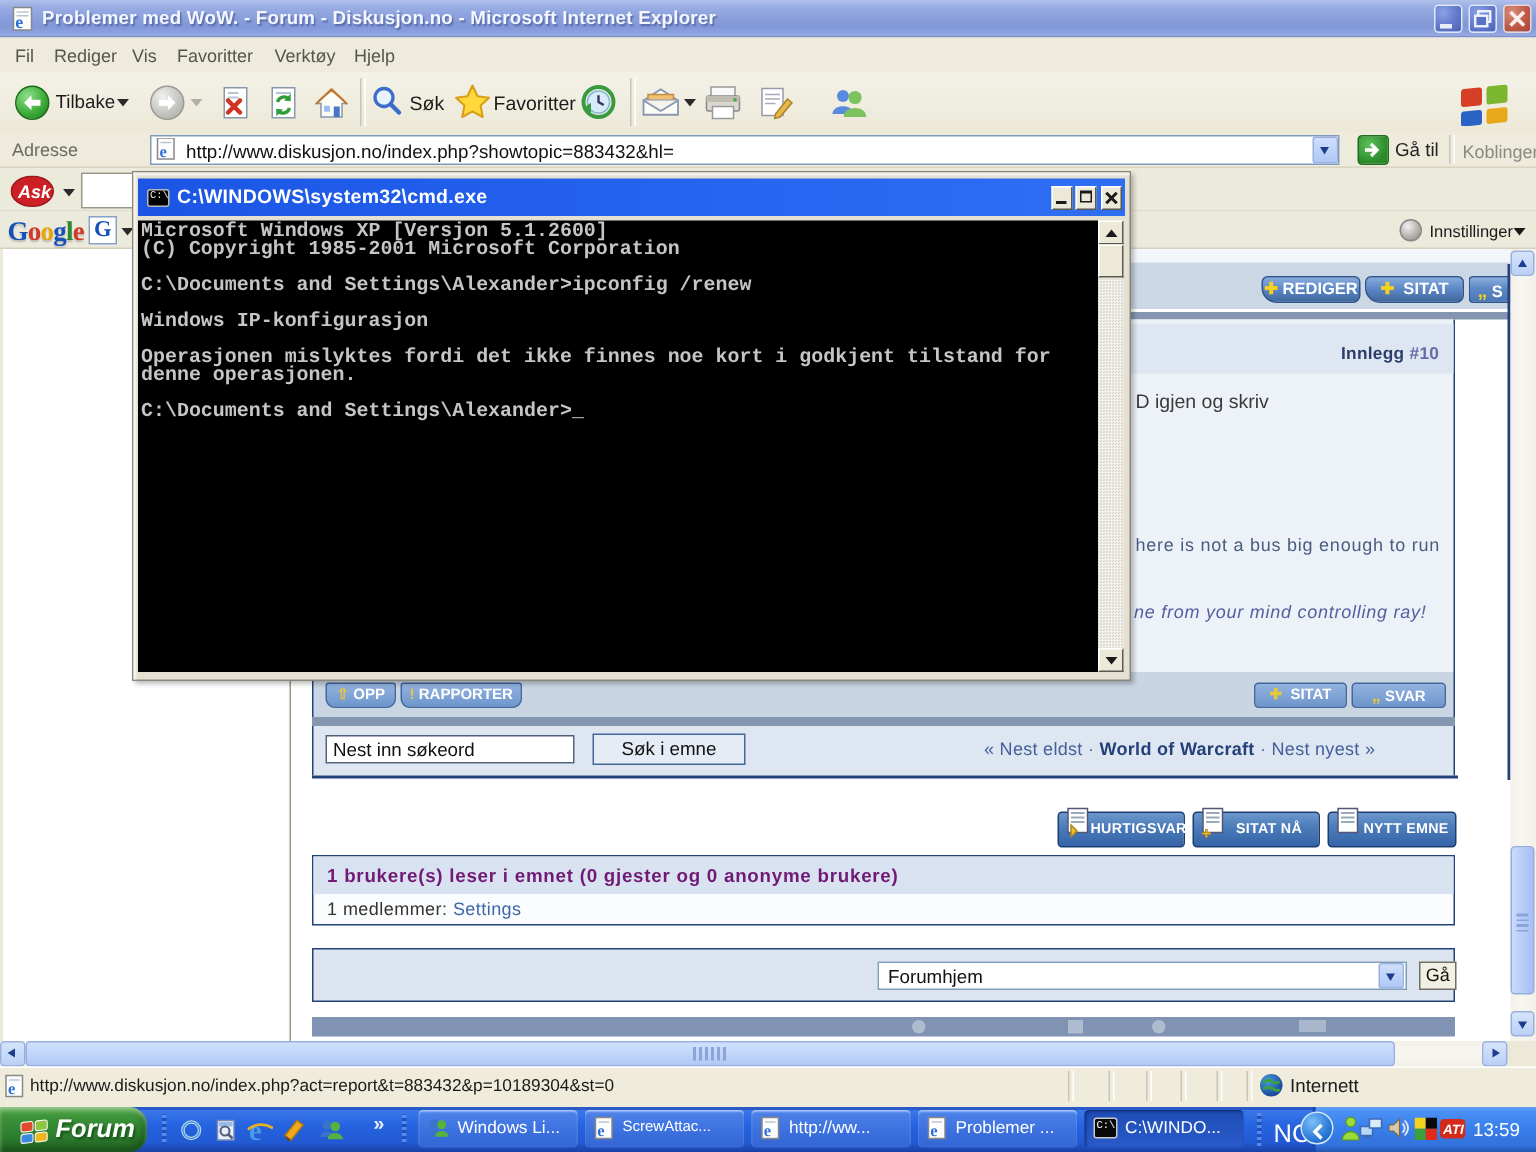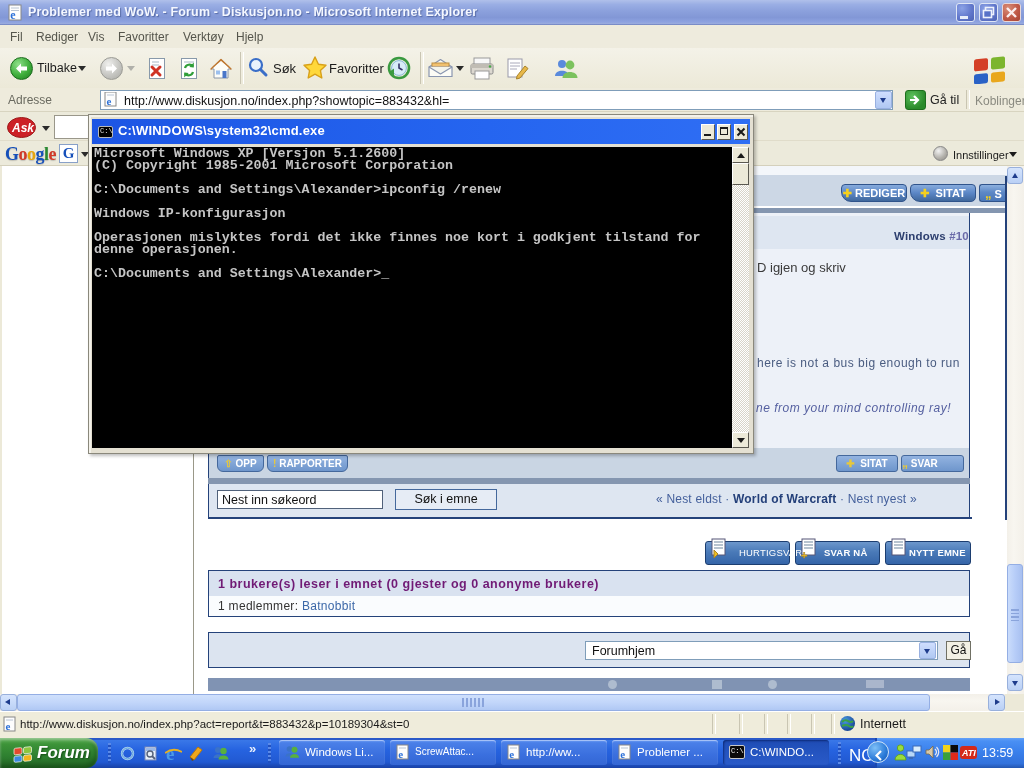--- a/index.html
+++ b/index.html
@@ -204,70 +204,70 @@
 <div class="abs" style="left:0;top:166px;width:2px;height:528px;background:#ece9d8;"></div>
 <div class="abs" style="left:195px;top:175px;width:812px;height:31px;background:#ccd7e5;"></div>
 <div class="abs" style="left:195px;top:208px;width:812px;height:5px;background:#8496b0;"></div>
 
 <div class="abs" style="left:841px;top:184px;width:66px;height:18px;border:1px solid #30548c;border-radius:4px 4px 5px 10px;box-sizing:border-box;background:linear-gradient(180deg,#87abdc 0%,#5b86c6 50%,#40689c 100%);text-align:center;color:#fff;font-weight:bold;font-size:11px;line-height:17px;"><span style="color:#f5d01e;">✚</span> REDIGER</div>
 <div class="abs" style="left:910px;top:184px;width:66px;height:18px;border:1px solid #30548c;border-radius:4px 4px 5px 10px;box-sizing:border-box;background:linear-gradient(180deg,#87abdc 0%,#5b86c6 50%,#40689c 100%);text-align:center;color:#fff;font-weight:bold;font-size:11px;line-height:17px;"><span style="color:#f5d01e;">✚</span> &nbsp;SITAT</div>
 <div class="abs" style="left:979px;top:184px;width:28px;height:18px;border:1px solid #30548c;border-radius:3px 0 0 3px;border-right:none;box-sizing:border-box;background:linear-gradient(180deg,#8cb0de 0%,#5d88c6 45%,#4a77b8 100%);color:#fff;font-weight:bold;font-size:11px;line-height:17px;padding-left:5px;"><span style="color:#f5d01e;font-size:13px;">„</span> S</div>
 
 <div class="abs" style="left:208px;top:213px;width:762px;height:235px;border-left:1px solid #24427a;border-right:1px solid #24427a;box-sizing:border-box;background:#edf1f8;"></div>
 <div class="abs" style="left:209px;top:216px;width:760px;height:33px;background:#dee6f1;"></div>
-<div class="abs" style="left:894px;top:230px;font-size:11.5px;font-weight:bold;letter-spacing:.2px;"><span style="color:#2c3e6e;">Windows</span> <span style="color:#6a6aa8;">#10</span></div>
+<div class="abs" style="left:894px;top:230px;font-size:11.5px;font-weight:bold;letter-spacing:.2px;"><span style="color:#2c3e6e;">Innlegg</span> <span style="color:#6a6aa8;">#10</span></div>
 <div class="abs" style="left:757px;top:260px;font-size:13px;color:#3a3a3a;">D igjen og skriv</div>
 <div class="abs" style="left:757px;top:356px;font-size:12px;color:#4a5c80;letter-spacing:.5px;">here is not a bus big enough to run</div>
 <div class="abs" style="left:756px;top:401px;font-size:12px;font-style:italic;color:#5560a0;letter-spacing:.5px;">ne from your mind controlling ray!</div>
 
 <div class="abs" style="left:208px;top:448px;width:762px;height:30px;background:#c9d5e3;border-left:1px solid #24427a;border-right:1px solid #24427a;box-sizing:border-box;"></div>
 <div class="abs" style="left:217px;top:455px;width:47px;height:17px;border:1px solid #44689c;border-radius:2px 2px 6px 6px;box-sizing:border-box;background:linear-gradient(180deg,#93b3e0,#6e96cc);text-align:center;color:#fff;font-weight:bold;font-size:10px;line-height:15px;"><span style="color:#e8c83a;">⇧</span> OPP</div>
 <div class="abs" style="left:267px;top:455px;width:81px;height:17px;border:1px solid #44689c;border-radius:2px 2px 6px 6px;box-sizing:border-box;background:linear-gradient(180deg,#93b3e0,#6e96cc);text-align:center;color:#fff;font-weight:bold;font-size:10px;line-height:15px;"><span style="color:#e8c83a;">!</span> RAPPORTER</div>
 <div class="abs" style="left:836px;top:455px;width:62px;height:17px;border:1px solid #44689c;border-radius:3px;box-sizing:border-box;background:linear-gradient(180deg,#93b3e0,#6e96cc);text-align:center;color:#fff;font-weight:bold;font-size:10px;line-height:15px;"><span style="color:#e8c83a;">✚</span> &nbsp;SITAT</div>
-<div class="abs" style="left:901px;top:455px;width:63px;height:17px;border:1px solid #44689c;border-radius:3px;box-sizing:border-box;background:linear-gradient(180deg,#93b3e0,#6e96cc);text-align:left;color:#fff;font-weight:bold;font-size:10px;line-height:15px;"><span style="color:#e8c83a;font-size:12px;">„</span> SVAR</div>
+<div class="abs" style="left:901px;top:455px;width:63px;height:17px;border:1px solid #44689c;border-radius:3px;box-sizing:border-box;background:linear-gradient(180deg,#93b3e0,#6e96cc);text-align:center;color:#fff;font-weight:bold;font-size:10px;line-height:15px;"><span style="color:#e8c83a;font-size:12px;">„</span> SVAR</div>
 <div class="abs" style="left:208px;top:478px;width:762px;height:6px;background:#8496b0;"></div>
 
 <div class="abs" style="left:208px;top:484px;width:762px;height:33px;background:#dee6f1;border-left:1px solid #24427a;border-right:1px solid #24427a;box-sizing:border-box;"></div>
 <div class="abs" style="left:217px;top:490px;width:166px;height:19px;background:#fff;border:1px solid #50617a;box-sizing:border-box;"></div>
 <div class="abs" style="left:222px;top:493px;font-size:12.5px;color:#111;">Nest inn søkeord</div>
 <div class="abs" style="left:395px;top:489px;width:102px;height:21px;background:#e6ecf5;border:1px solid #44689c;box-sizing:border-box;text-align:center;font-size:12.5px;color:#111;line-height:19px;">Søk i emne</div>
 <div class="abs" style="left:656px;top:492px;font-size:12px;color:#44609c;letter-spacing:.2px;">« Nest eldst · <span style="font-weight:bold;color:#24407a;">World of Warcraft</span> · Nest nyest »</div>
 <div class="abs" style="left:208px;top:517px;width:764px;height:2px;background:#24427a;"></div>
 
 <div class="abs" style="left:705px;top:541px;width:85px;height:24px;border:1px solid #1c3e70;border-radius:3px;box-sizing:border-box;background:linear-gradient(180deg,#6c97cc 0%,#4a7ab8 45%,#3565a8 100%);"></div>
 <div class="abs" style="left:795px;top:541px;width:85px;height:24px;border:1px solid #1c3e70;border-radius:3px;box-sizing:border-box;background:linear-gradient(180deg,#6c97cc 0%,#4a7ab8 45%,#3565a8 100%);"></div>
 <div class="abs" style="left:885px;top:541px;width:86px;height:24px;border:1px solid #1c3e70;border-radius:3px;box-sizing:border-box;background:linear-gradient(180deg,#6c97cc 0%,#4a7ab8 45%,#3565a8 100%);"></div>
 <div class="abs" style="left:710px;top:538px;width:17px;height:21px;"><svg width="17" height="21">
       <rect x="2" y="1" width="13" height="16" fill="#fff" stroke="#557" stroke-width="1"></rect>
       <line x1="4" y1="4" x2="13" y2="4" stroke="#9ab" stroke-width="1.4"></line>
       <line x1="4" y1="7" x2="13" y2="7" stroke="#9ab" stroke-width="1.4"></line>
       <line x1="4" y1="10" x2="13" y2="10" stroke="#9ab" stroke-width="1.4"></line>
       <path d="M4 12 L4 20 L8 16 Z" fill="#f0c020" stroke="#a8832a" stroke-width="1"></path>
     </svg></div>
-<div class="abs" style="left:727px;top:547px;font-size:9.5px;font-weight:normal;color:#fff;letter-spacing:.2px;padding-left:12px;">HURTIGSVAR</div>
+<div class="abs" style="left:727px;top:547px;font-size:9.5px;font-weight:bold;color:#fff;letter-spacing:.2px;">HURTIGSVAR</div>
 <div class="abs" style="left:800px;top:538px;width:17px;height:21px;"><svg width="17" height="21">
       <rect x="2" y="1" width="13" height="16" fill="#fff" stroke="#557" stroke-width="1"></rect>
       <line x1="4" y1="4" x2="13" y2="4" stroke="#9ab" stroke-width="1.4"></line>
       <line x1="4" y1="7" x2="13" y2="7" stroke="#9ab" stroke-width="1.4"></line>
       <line x1="4" y1="10" x2="13" y2="10" stroke="#9ab" stroke-width="1.4"></line>
       <text x="1" y="21" font-size="11" font-weight="bold" fill="#f0c020" stroke="#a8832a" stroke-width="0.5">+</text>
     </svg></div>
-<div class="abs" style="left:824px;top:547px;font-size:9.5px;font-weight:bold;color:#fff;letter-spacing:.2px;">SVAR NÅ</div>
+<div class="abs" style="left:824px;top:547px;font-size:9.5px;font-weight:bold;color:#fff;letter-spacing:.2px;">SITAT NÅ</div>
 <div class="abs" style="left:890px;top:538px;width:17px;height:21px;"><svg width="17" height="21">
       <rect x="2" y="1" width="13" height="16" fill="#fff" stroke="#557" stroke-width="1"></rect>
       <line x1="4" y1="4" x2="13" y2="4" stroke="#9ab" stroke-width="1.4"></line>
       <line x1="4" y1="7" x2="13" y2="7" stroke="#9ab" stroke-width="1.4"></line>
       <line x1="4" y1="10" x2="13" y2="10" stroke="#9ab" stroke-width="1.4"></line>
     </svg></div>
 <div class="abs" style="left:909px;top:547px;font-size:9.5px;font-weight:bold;color:#fff;letter-spacing:.2px;">NYTT EMNE</div>
 
 <div class="abs" style="left:208px;top:570px;width:762px;height:47px;border:1px solid #24427a;box-sizing:border-box;background:#fafcfe;"></div>
 <div class="abs" style="left:209px;top:571px;width:760px;height:25px;background:#d9e2f0;"></div>
 <div class="abs" style="left:218px;top:577px;font-size:12.5px;font-weight:bold;color:#701a75;letter-spacing:.5px;">1 brukere(s) leser i emnet (0 gjester og 0 anonyme brukere)</div>
-<div class="abs" style="left:218px;top:599px;font-size:12px;color:#333;letter-spacing:.3px;">1 medlemmer: <span style="color:#3c68a8;">Batnobbit</span></div>
+<div class="abs" style="left:218px;top:599px;font-size:12px;color:#333;letter-spacing:.3px;">1 medlemmer: <span style="color:#3c68a8;">Settings</span></div>
 
 <div class="abs" style="left:208px;top:632px;width:762px;height:36px;border:1px solid #24427a;box-sizing:border-box;background:#dce4f0;"></div>
 <div class="abs" style="left:585px;top:641px;width:353px;height:19px;background:#fff;border:1px solid #7f9db9;box-sizing:border-box;"></div>
 <div class="abs" style="left:592px;top:644px;font-size:12.5px;color:#111;">Forumhjem</div>
 <div class="abs" style="left:919px;top:642px;width:17px;height:17px;background:linear-gradient(180deg,#cfdefe,#b0c8f2);border:1px solid #98b0e0;border-radius:2px;box-sizing:border-box;">
     <div class="abs" style="left:4px;top:6px;width:0;height:0;border-left:3.5px solid transparent;border-right:3.5px solid transparent;border-top:5px solid #1e3c8c;"></div>
   </div>
 <div class="abs" style="left:946px;top:641px;width:25px;height:19px;background:#f2f0e4;border:1px solid #707064;box-sizing:border-box;text-align:center;font-size:12px;color:#111;line-height:17px;">Gå</div>
 
 <div class="abs" style="left:208px;top:678px;width:762px;height:13px;background:#8093b3;"></div>

